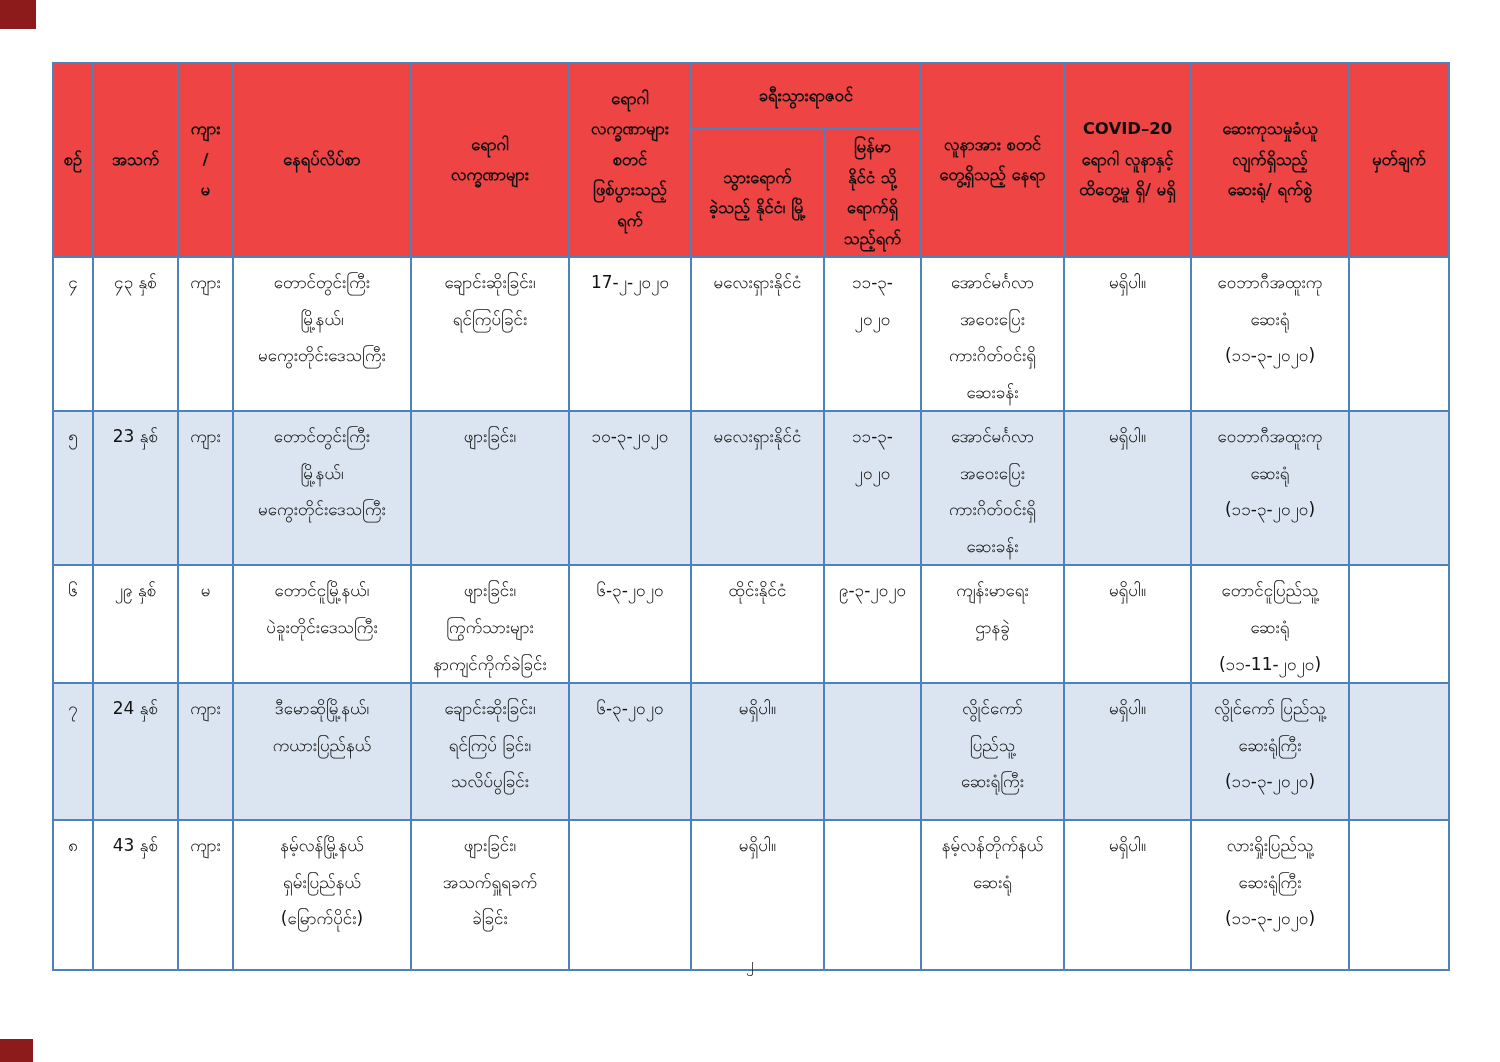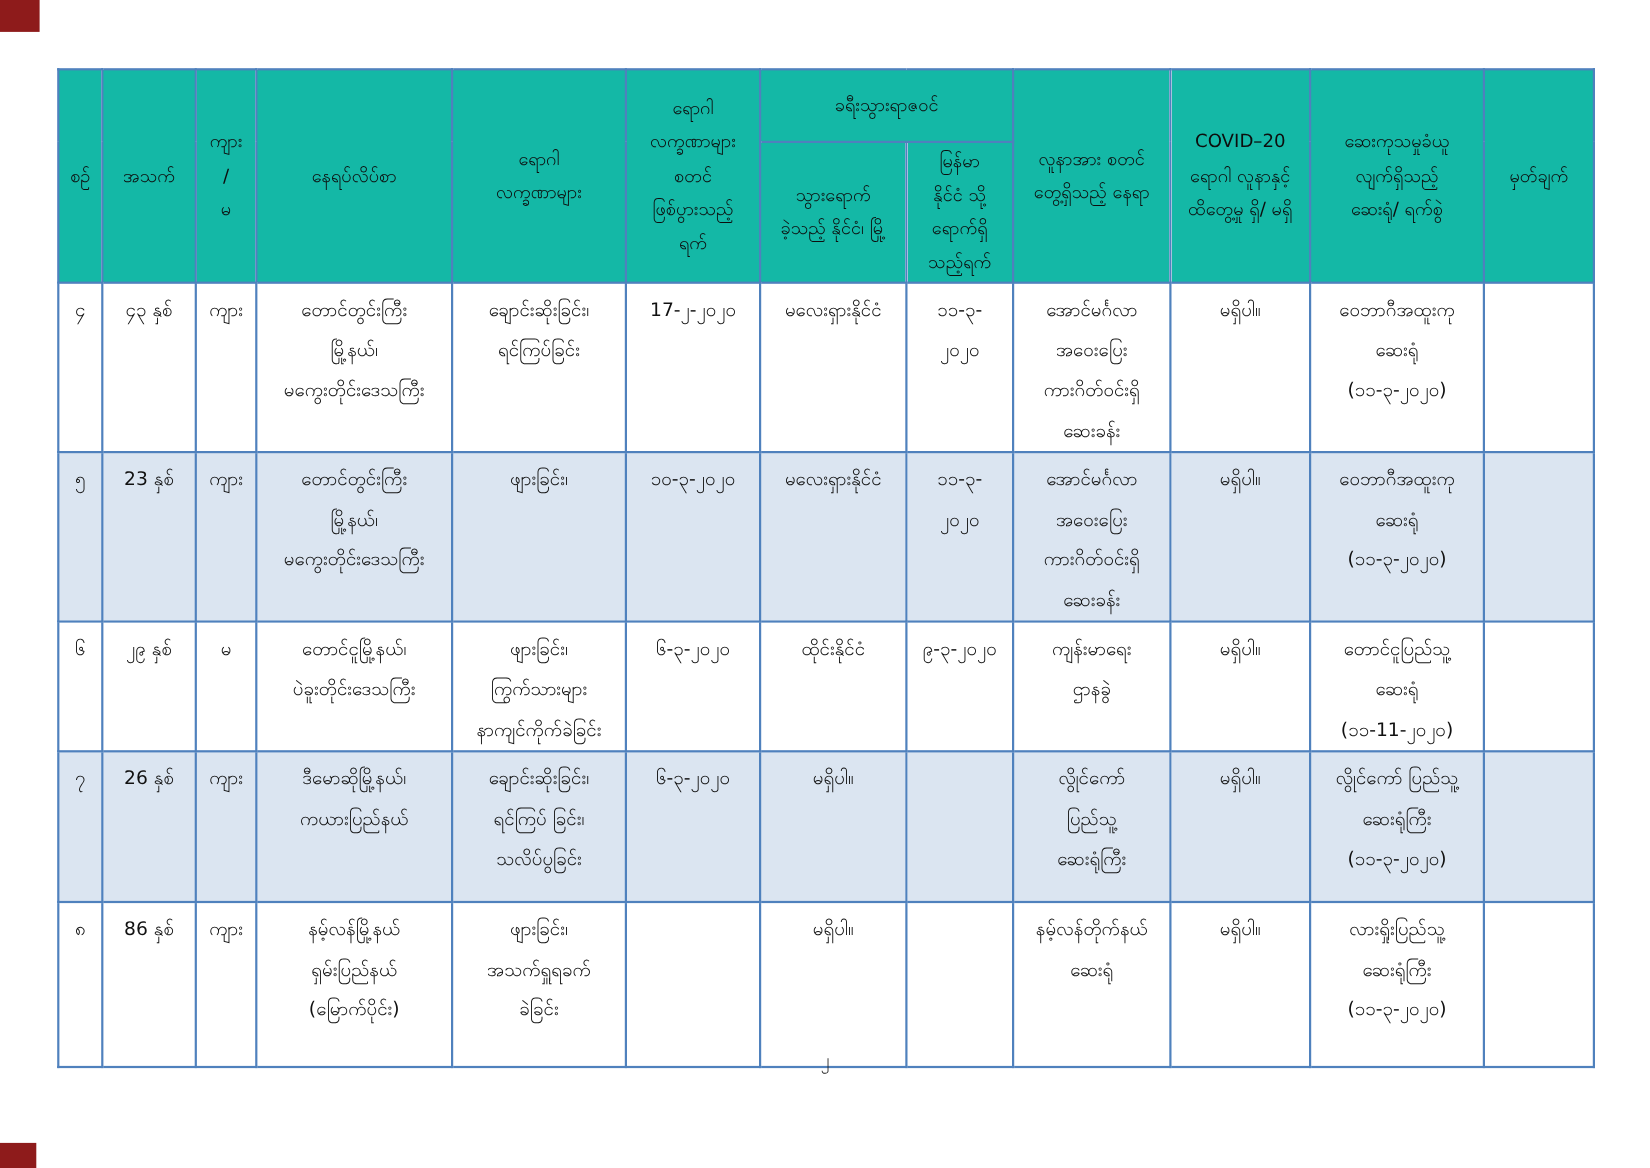--- a/index.html
+++ b/index.html
@@ -24,22 +24,22 @@
     border-collapse: collapse;
     table-layout: fixed;
   }
   table.main th, table.main td {
     border: 2px solid #4f81bd;
     white-space: pre-line;
     text-align: center;
     overflow: hidden;
   }
   thead th {
-    background: #14b8a6;
-    font-weight: 400;
+    background: #ef4444;
+    font-weight: 700;
     font-size: 16.5px;
     line-height: 1.85;
     vertical-align: middle;
     padding: 2px 3px;
     color: #0d0d0d;
   }
   tbody td {
     font-size: 17px;
     line-height: 2.15;
     vertical-align: top;
@@ -183,42 +183,42 @@
         <td>ကျန်းမာရေး
 ဌာနခွဲ</td>
         <td>မရှိပါ။</td>
         <td>တောင်ငူပြည်သူ့
 ဆေးရုံ
 (၁၁-11-၂၀၂၀)</td>
         <td></td>
       </tr>
       <tr class="r4 alt">
         <td>၇</td>
-        <td>26 နှစ်</td>
+        <td>24 နှစ်</td>
         <td>ကျား</td>
         <td>ဒီမောဆိုမြို့နယ်၊
 ကယားပြည်နယ်</td>
         <td>ချောင်းဆိုးခြင်း၊
 ရင်ကြပ် ခြင်း၊
 သလိပ်ပွခြင်း</td>
         <td>၆-၃-၂၀၂၀</td>
         <td>မရှိပါ။</td>
         <td></td>
         <td>လွိုင်ကော်
 ပြည်သူ့
 ဆေးရုံကြီး</td>
         <td>မရှိပါ။</td>
         <td>လွိုင်ကော် ပြည်သူ့
 ဆေးရုံကြီး
 (၁၁-၃-၂၀၂၀)</td>
         <td></td>
       </tr>
       <tr class="r5">
         <td>၈</td>
-        <td>86 နှစ်</td>
+        <td>43 နှစ်</td>
         <td>ကျား</td>
         <td>နမ့်လန်မြို့နယ်
 ရှမ်းပြည်နယ်
 (မြောက်ပိုင်း)</td>
         <td>ဖျားခြင်း၊
 အသက်ရှူရခက်
 ခဲခြင်း</td>
         <td></td>
         <td>မရှိပါ။</td>
         <td></td>

